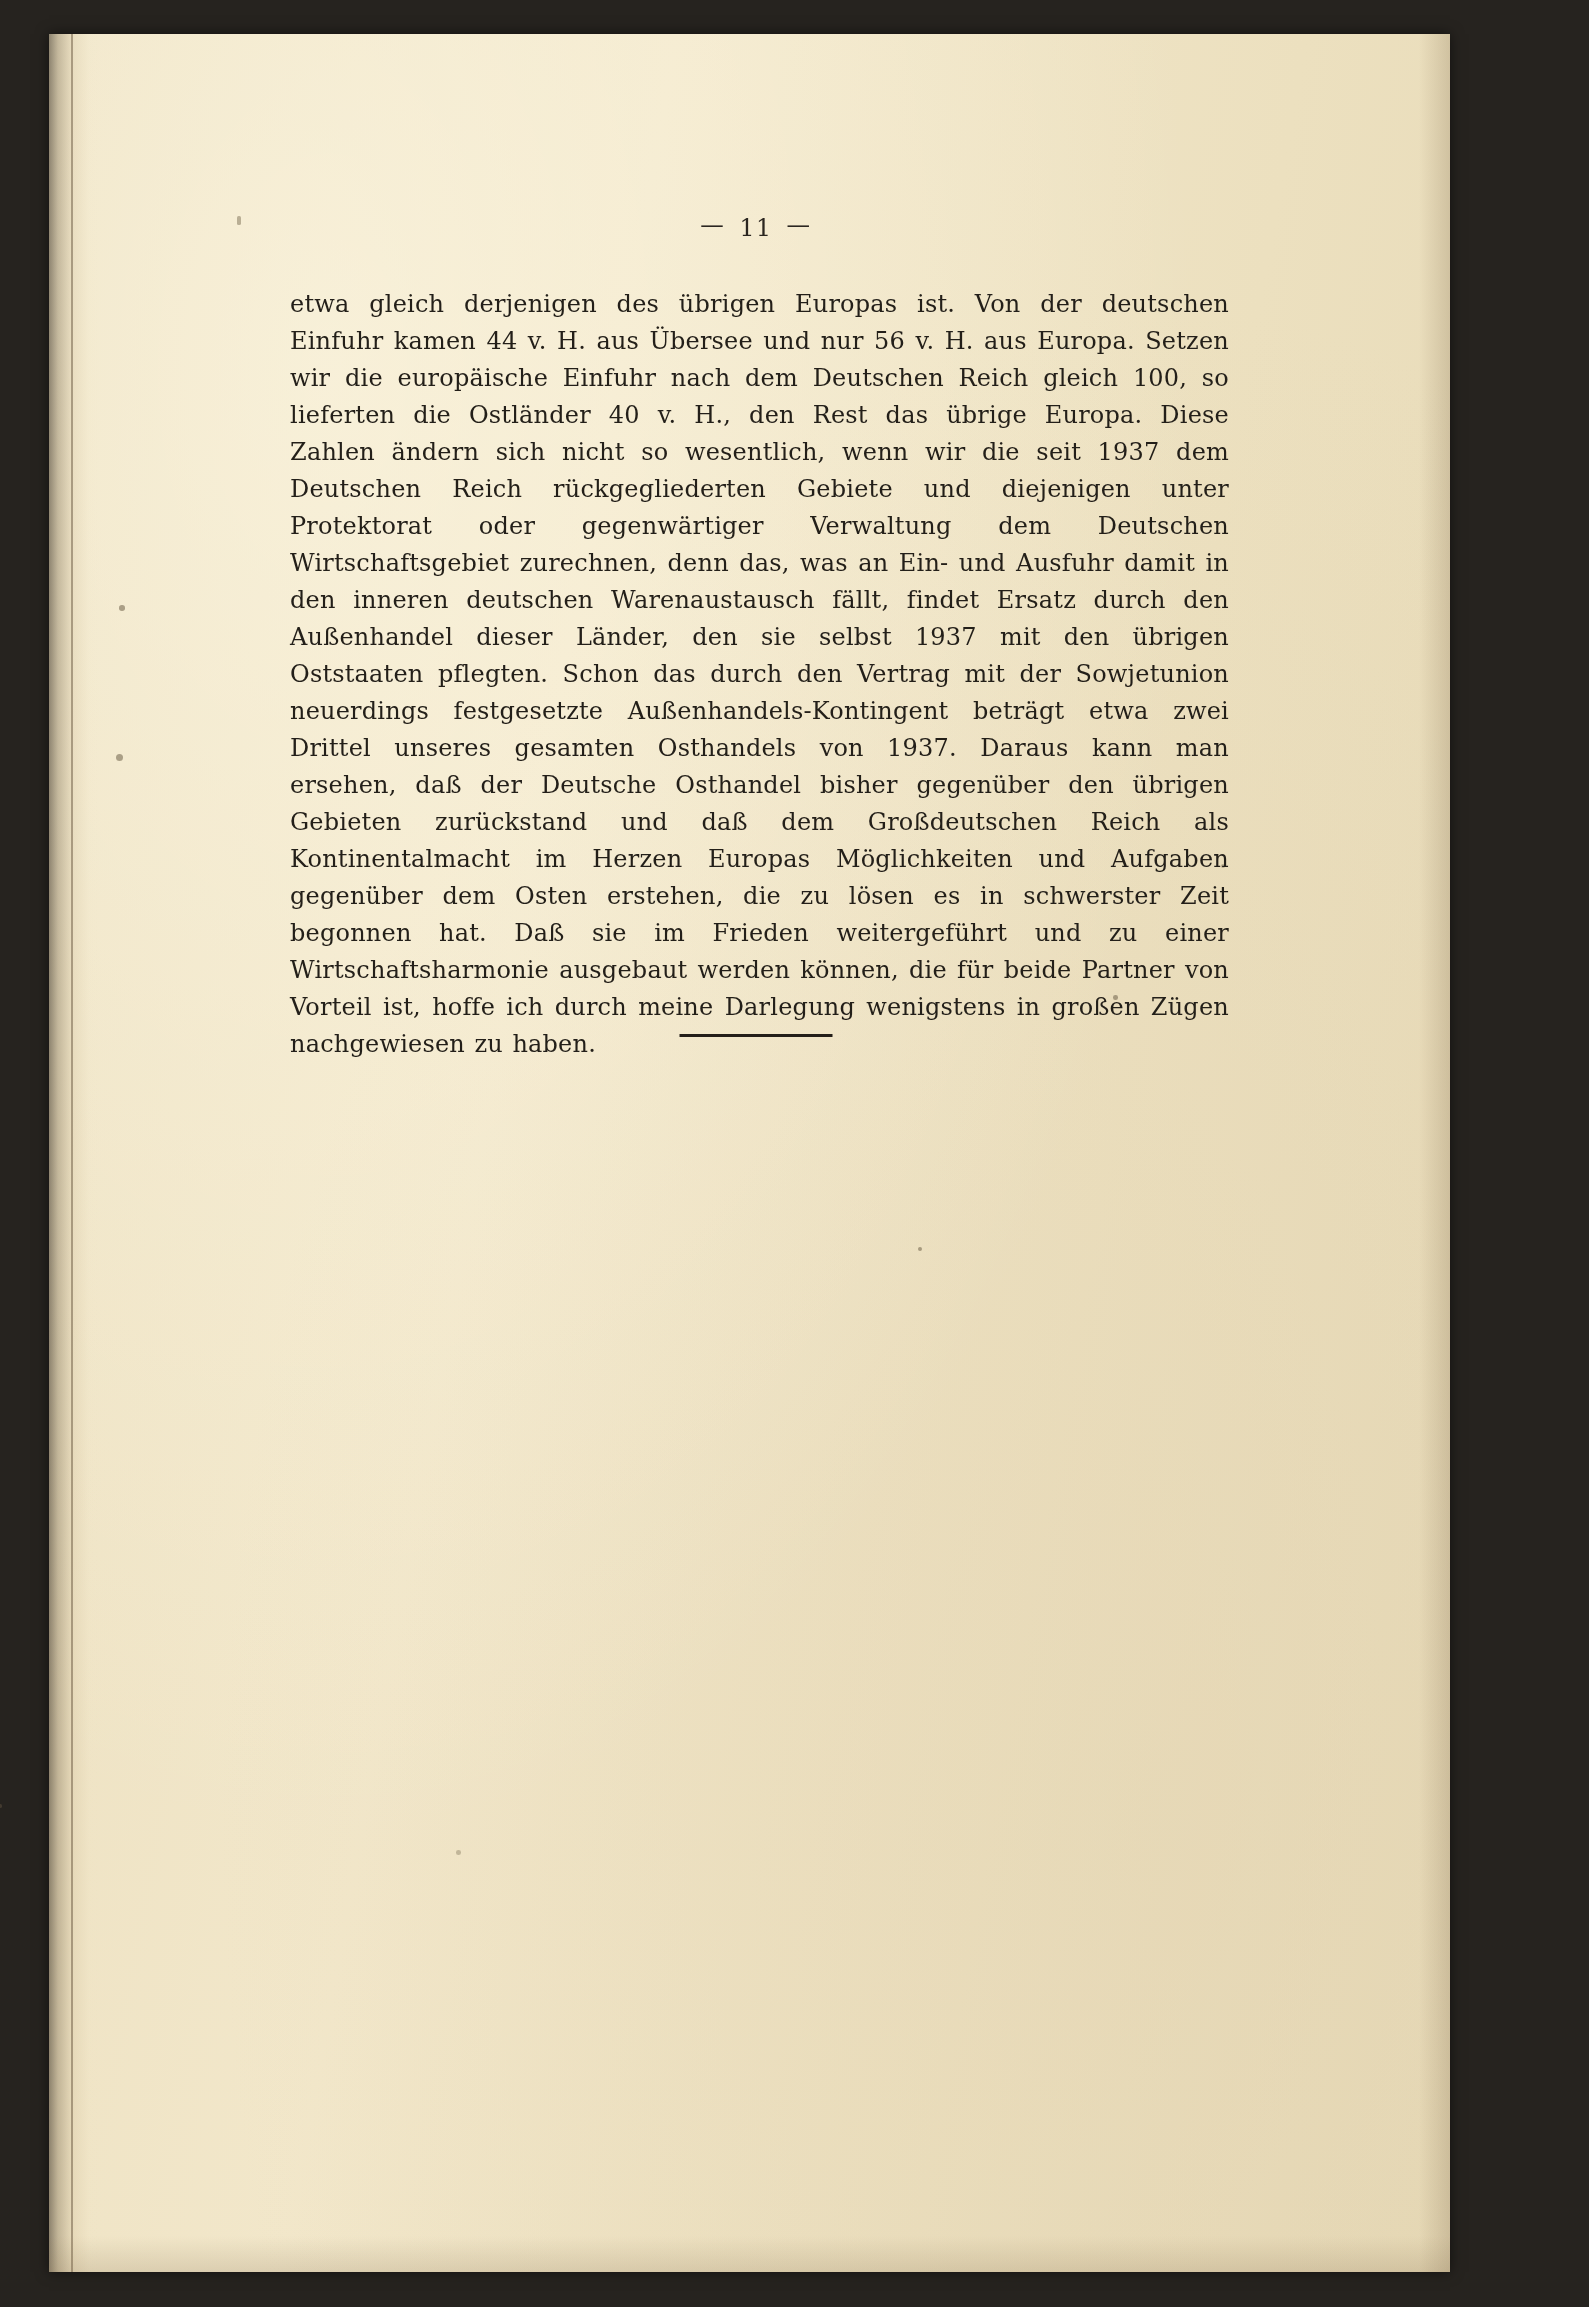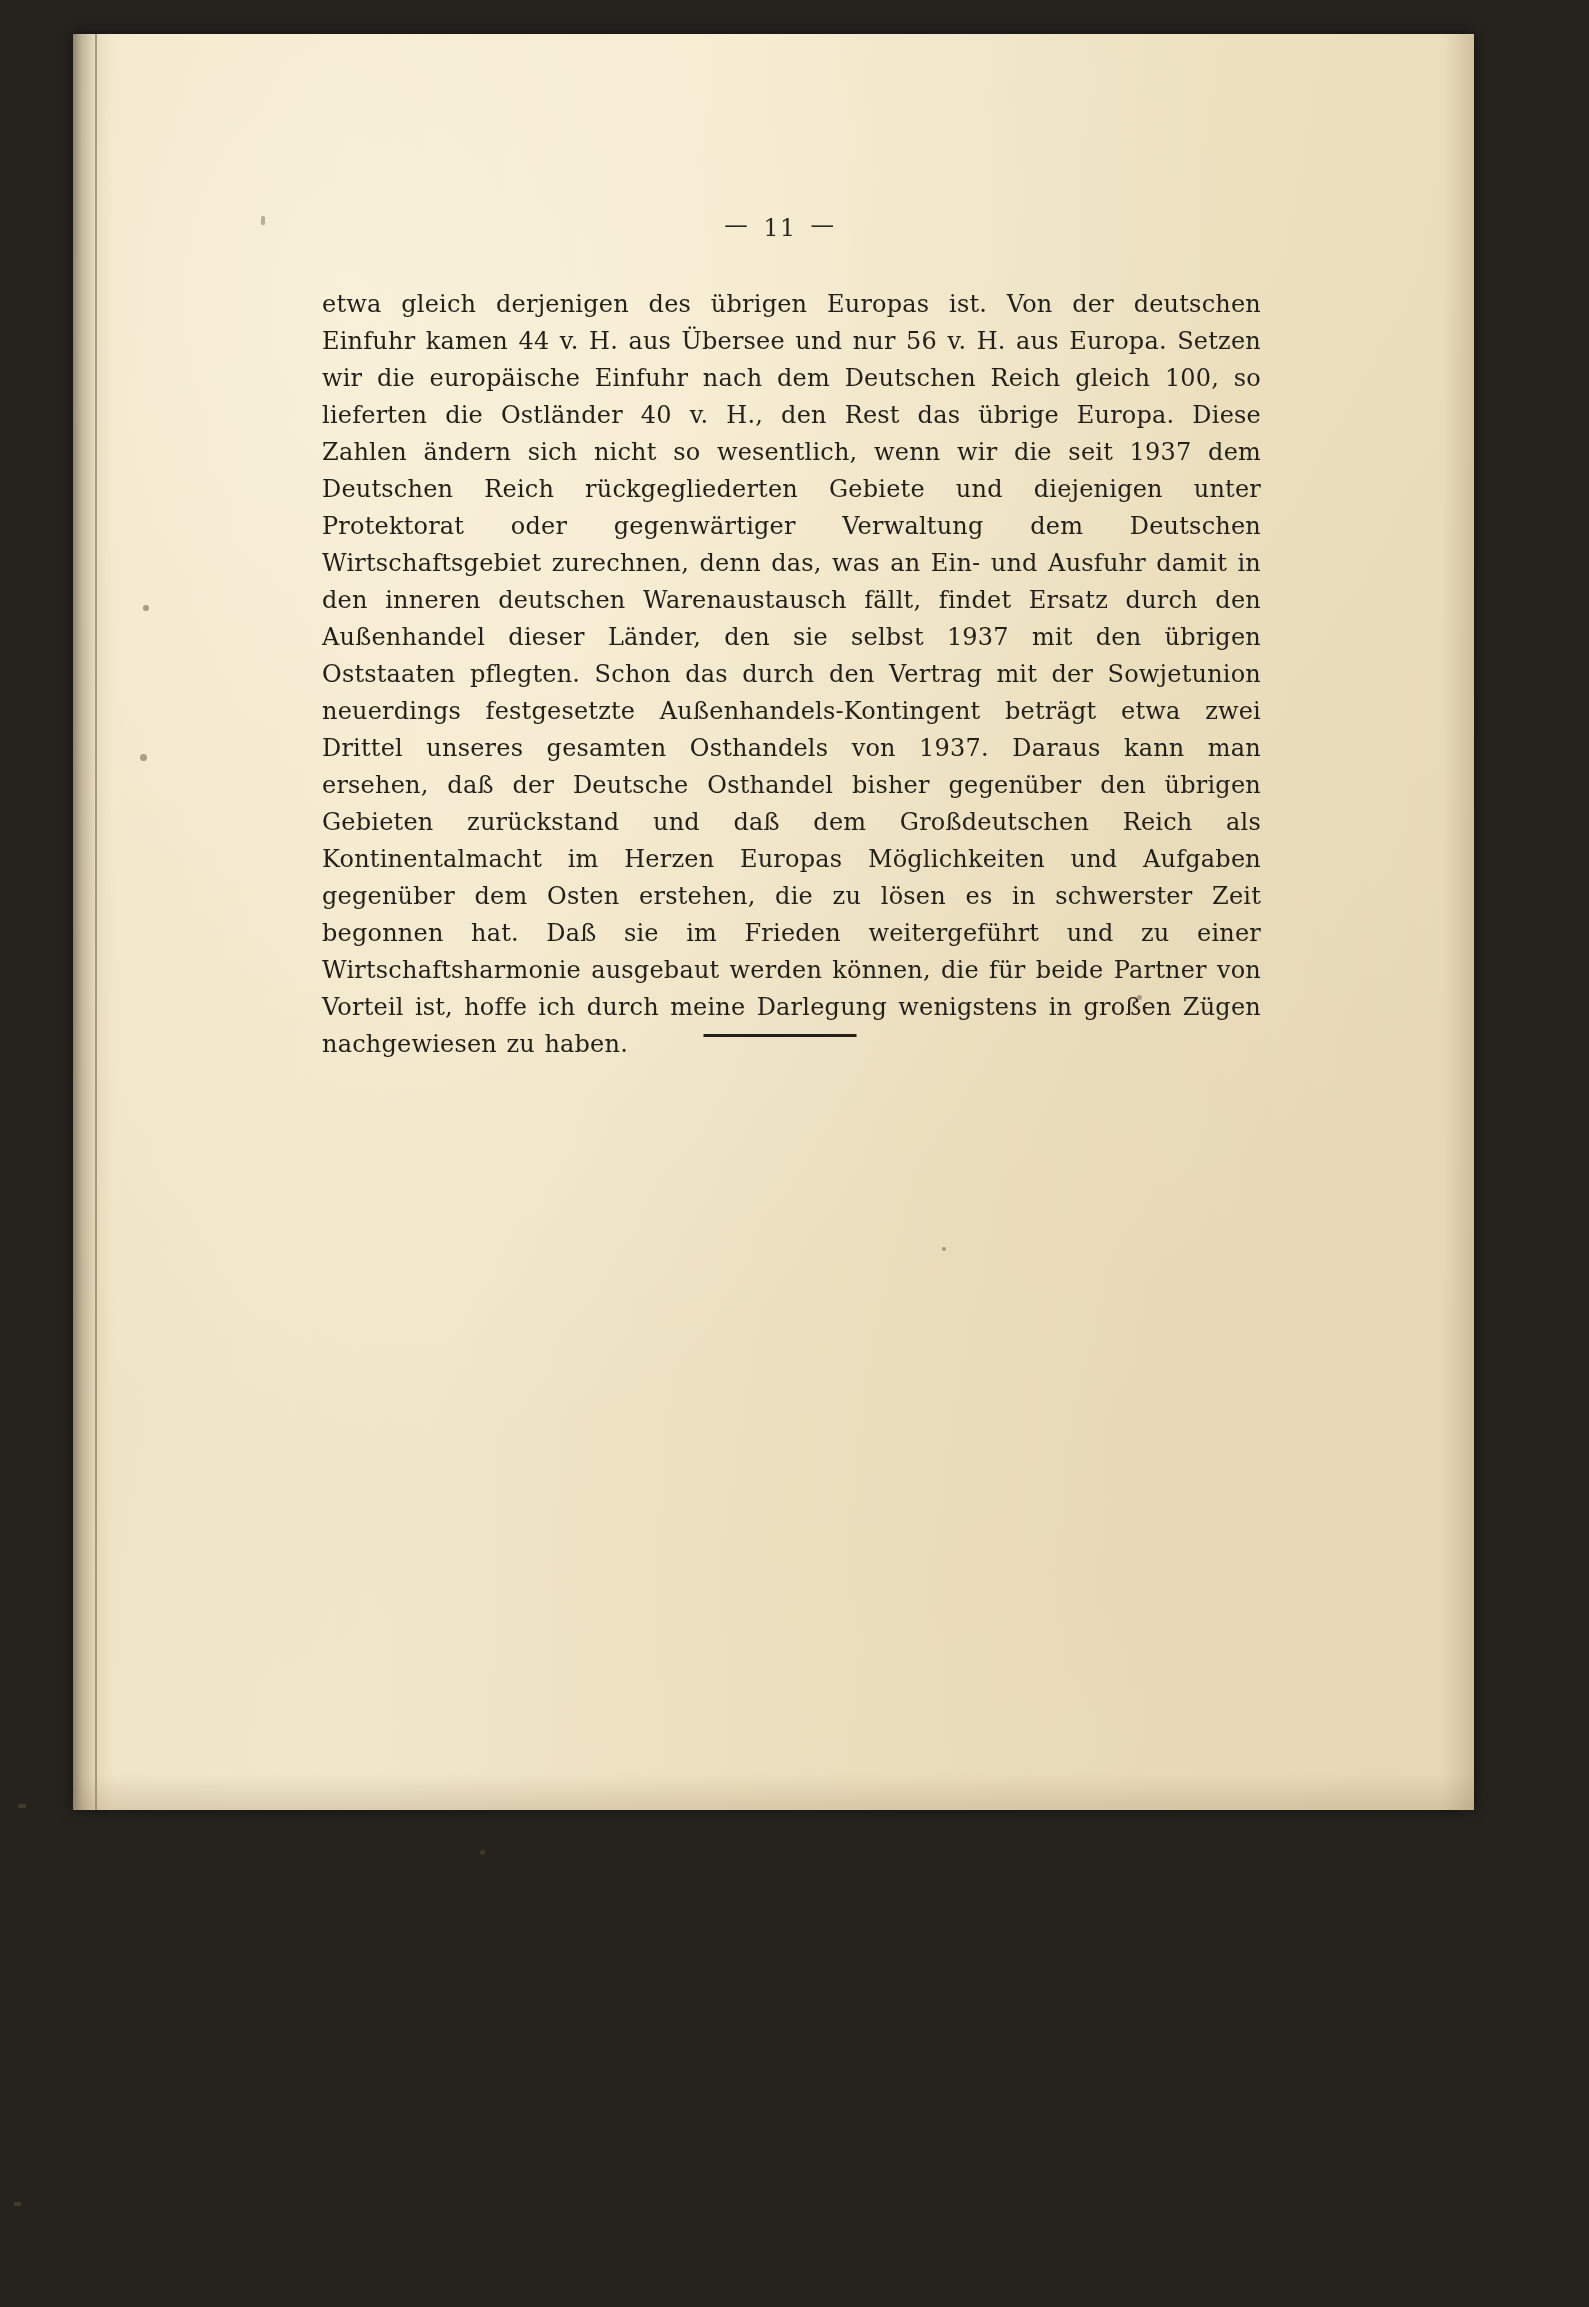--- a/index.html
+++ b/index.html
@@ -17,24 +17,24 @@
   
   .scan {
     position: absolute;
     inset: 0;
     background: #26231f;
   }
 
   
   .page {
     position: absolute;
-    left: 73px;
+    left: 49px;
     top: 34px;
     width: 1401px;
-    height: 1776px;
+    height: 2238px;
     background: #efe3c5;
     background-image:
       radial-gradient(ellipse at 20% 15%, rgba(255,250,232,0.55) 0%, rgba(255,250,232,0) 55%),
       radial-gradient(ellipse at 80% 80%, rgba(226,210,176,0.45) 0%, rgba(226,210,176,0) 60%),
       linear-gradient(100deg, #ece0c0 0%, #f2e7ca 35%, #ece0bf 70%, #e6d9b6 100%);
     box-shadow: 0 0 12.5px rgba(0,0,0,0.55);
   }
 
   
   .gutter {
@@ -100,21 +100,20 @@
 
   .body-text {
     position: absolute;
     top: 252px;
     left: 31px;
     width: 939px;
     font-size: 24px;
     line-height: 37px;
     color: #231f19;
     text-align: justify;
-    margin-left: 8px;
   }
   .body-text p { margin: 0; }
 
   
   .fraktur {
     font-family: "DejaVu Serif", serif;
     font-weight: 400;
     letter-spacing: 0.2px;
     word-spacing: 1.6px;
   }

